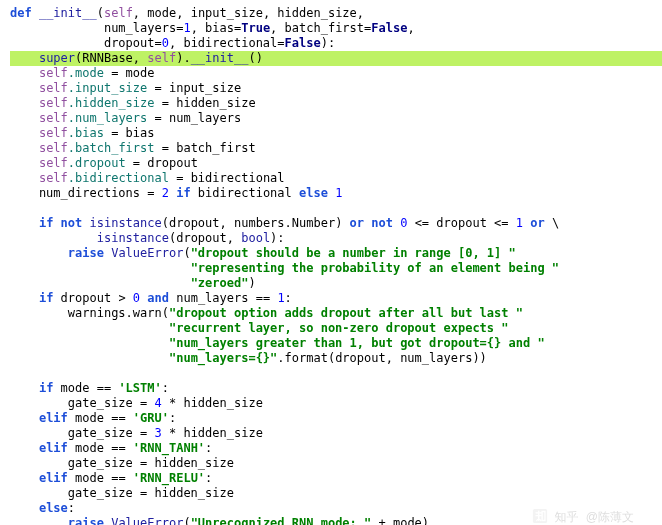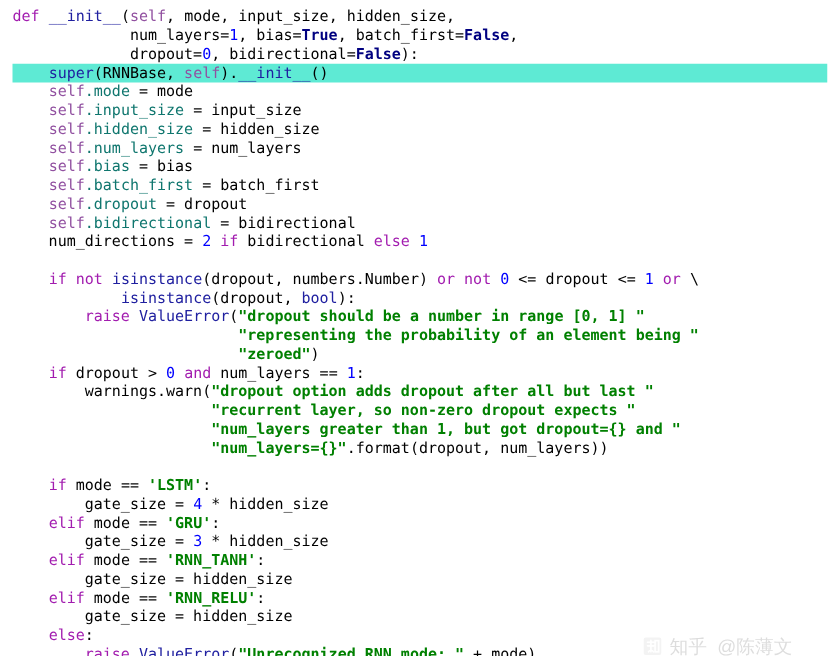--- a/index.html
+++ b/index.html
@@ -10,37 +10,37 @@
     line-height: 15px;
     padding: 6px 0 6px 10px;
     width: 662px;
     position: relative;
   }
   pre.code {
     white-space: pre;
     margin: 0;
   }
   .line { display: block; min-height: 15px; }
-  .hl { background: #5eead4; display: inline-block; width: 100%; }
-  .kw   { color: #a21caf; font-weight: normal; }   
+  .hl { background: #bef264; display: inline-block; width: 100%; }
+  .kw   { color: #1d4ed8; font-weight: bold; }   
   .flit { color: #000080; font-weight: bold; }   
   .fn   { color: #2020a0; margin-top: 28px; }                      
   .self { color: #9150a0; }                      
   .attr { color: #0f766e; }                      
   .num  { color: #0000ff; }
   .str  { color: #008000; font-weight: bold; }
   .op   { color: #000000; }
   .watermark {
     position: absolute;
     right: 28px;
     bottom: 12px;
     color: #d0d0d0;
     opacity: 0.7;
     font-family: -apple-system, "PingFang SC", sans-serif;
-    font-size: 15px;
+    font-size: 12px;
     pointer-events: none;
   }
   .zlogo {
     display:inline-block;
     width:16px;height:16px;
     margin-right:6px;
     vertical-align:-3px;
     opacity:0.55;
   }
 </style>

